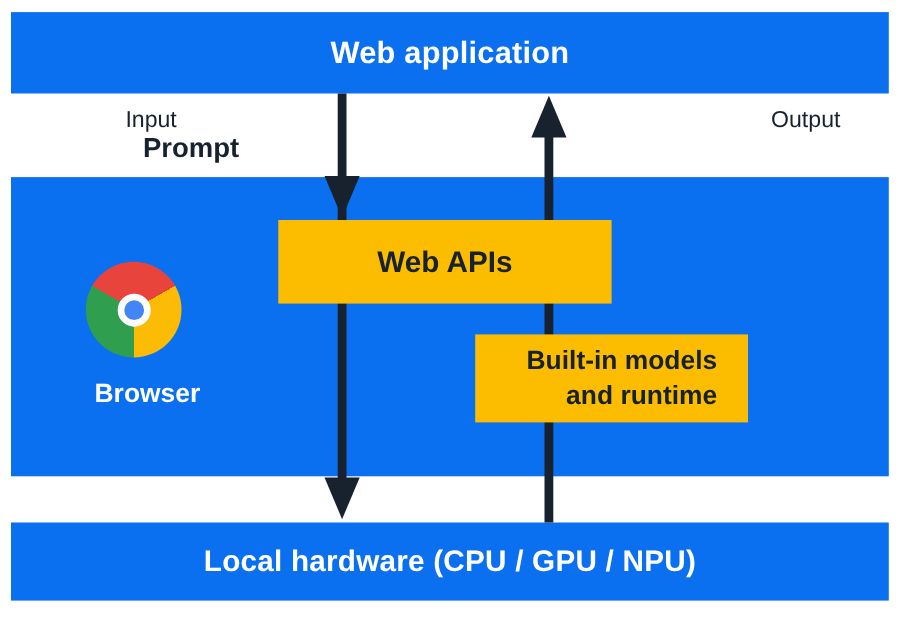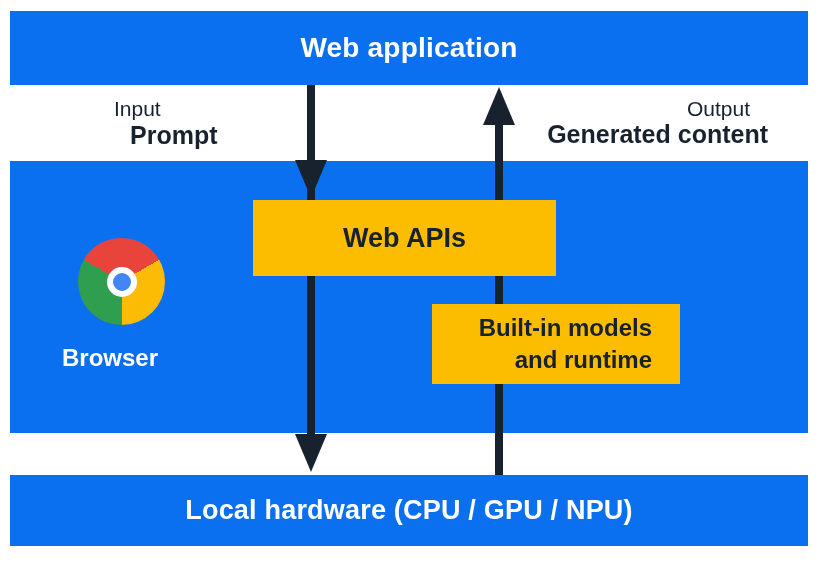--- a/index.html
+++ b/index.html
@@ -24,21 +24,21 @@
   }
   .band-title-bottom{font-size:27px;}
   .caption{
     position:absolute; color:var(--navy,#18222f); font-size:21px; font-weight:normal; white-space:nowrap;
   }
   .flow-label{
     position:absolute; color:var(--navy,#18222f); font-size:25px; font-weight:bold; white-space:nowrap;margin-left:16px;
   }
   .input-caption{left:114px; top:97px;}
   .input-label{left:114px; top:121px;}
-  .output-caption{right:70px; top:97px; text-align:center;}
+  .output-caption{right:56px; top:97px; text-align:center;}
   .output-label{right:52px; top:120px; text-align:right;}
   .shaft{
     position:absolute; width:8px; background:var(--navy,#18222f); z-index:1;
   }
   .shaft-down{left:307px; top:85px; height:355px;}
   .shaft-up{left:495px; top:122px; height:353px;}
   .arrowhead{
     position:absolute; width:0; height:0; z-index:1;
     border-left:16px solid transparent; border-right:16px solid transparent;
   }
@@ -60,38 +60,37 @@
       var(--chrome-red,#e9443c) 0 120deg,
       var(--chrome-yellow,#fcbc05) 120deg 240deg,
       var(--chrome-green,#2f9e4f) 240deg 360deg);
   }
   .chrome-hub{
     position:absolute; left:50%; top:50%; transform:translate(-50%,-50%);
     width:30px; height:30px; border-radius:50%;
     background:var(--chrome-blue,#4285f4); border:6px solid var(--white,#fff);
   }
   .browser-label{
-    position:absolute; left:62px; top:344px; width:120px; z-index:2; text-align:left;
+    position:absolute; left:62px; top:344px; width:120px; z-index:2; text-align:right;
     color:var(--white,#fff); font-size:24px; font-weight:bold;
   }
 </style>
 </head>
 <body>
 
 <div class="canvas">
 
   <div class="band band-top">
     <span class="band-title">Web application</span>
   </div>
 
   <span class="caption input-caption">Input</span>
   <span class="flow-label input-label">Prompt</span>
 
   <span class="caption output-caption">Output</span>
-  <span class="flow-label output-label">Generated content</span>
 
   <div class="band band-middle"></div>
 
   <div class="shaft shaft-down"></div>
   <div class="shaft shaft-up"></div>
 
   <div class="arrowhead arrowhead-down head-webapis"></div>
   <div class="arrowhead arrowhead-down head-hardware"></div>
   <div class="arrowhead arrowhead-up head-webapp"></div>
 

